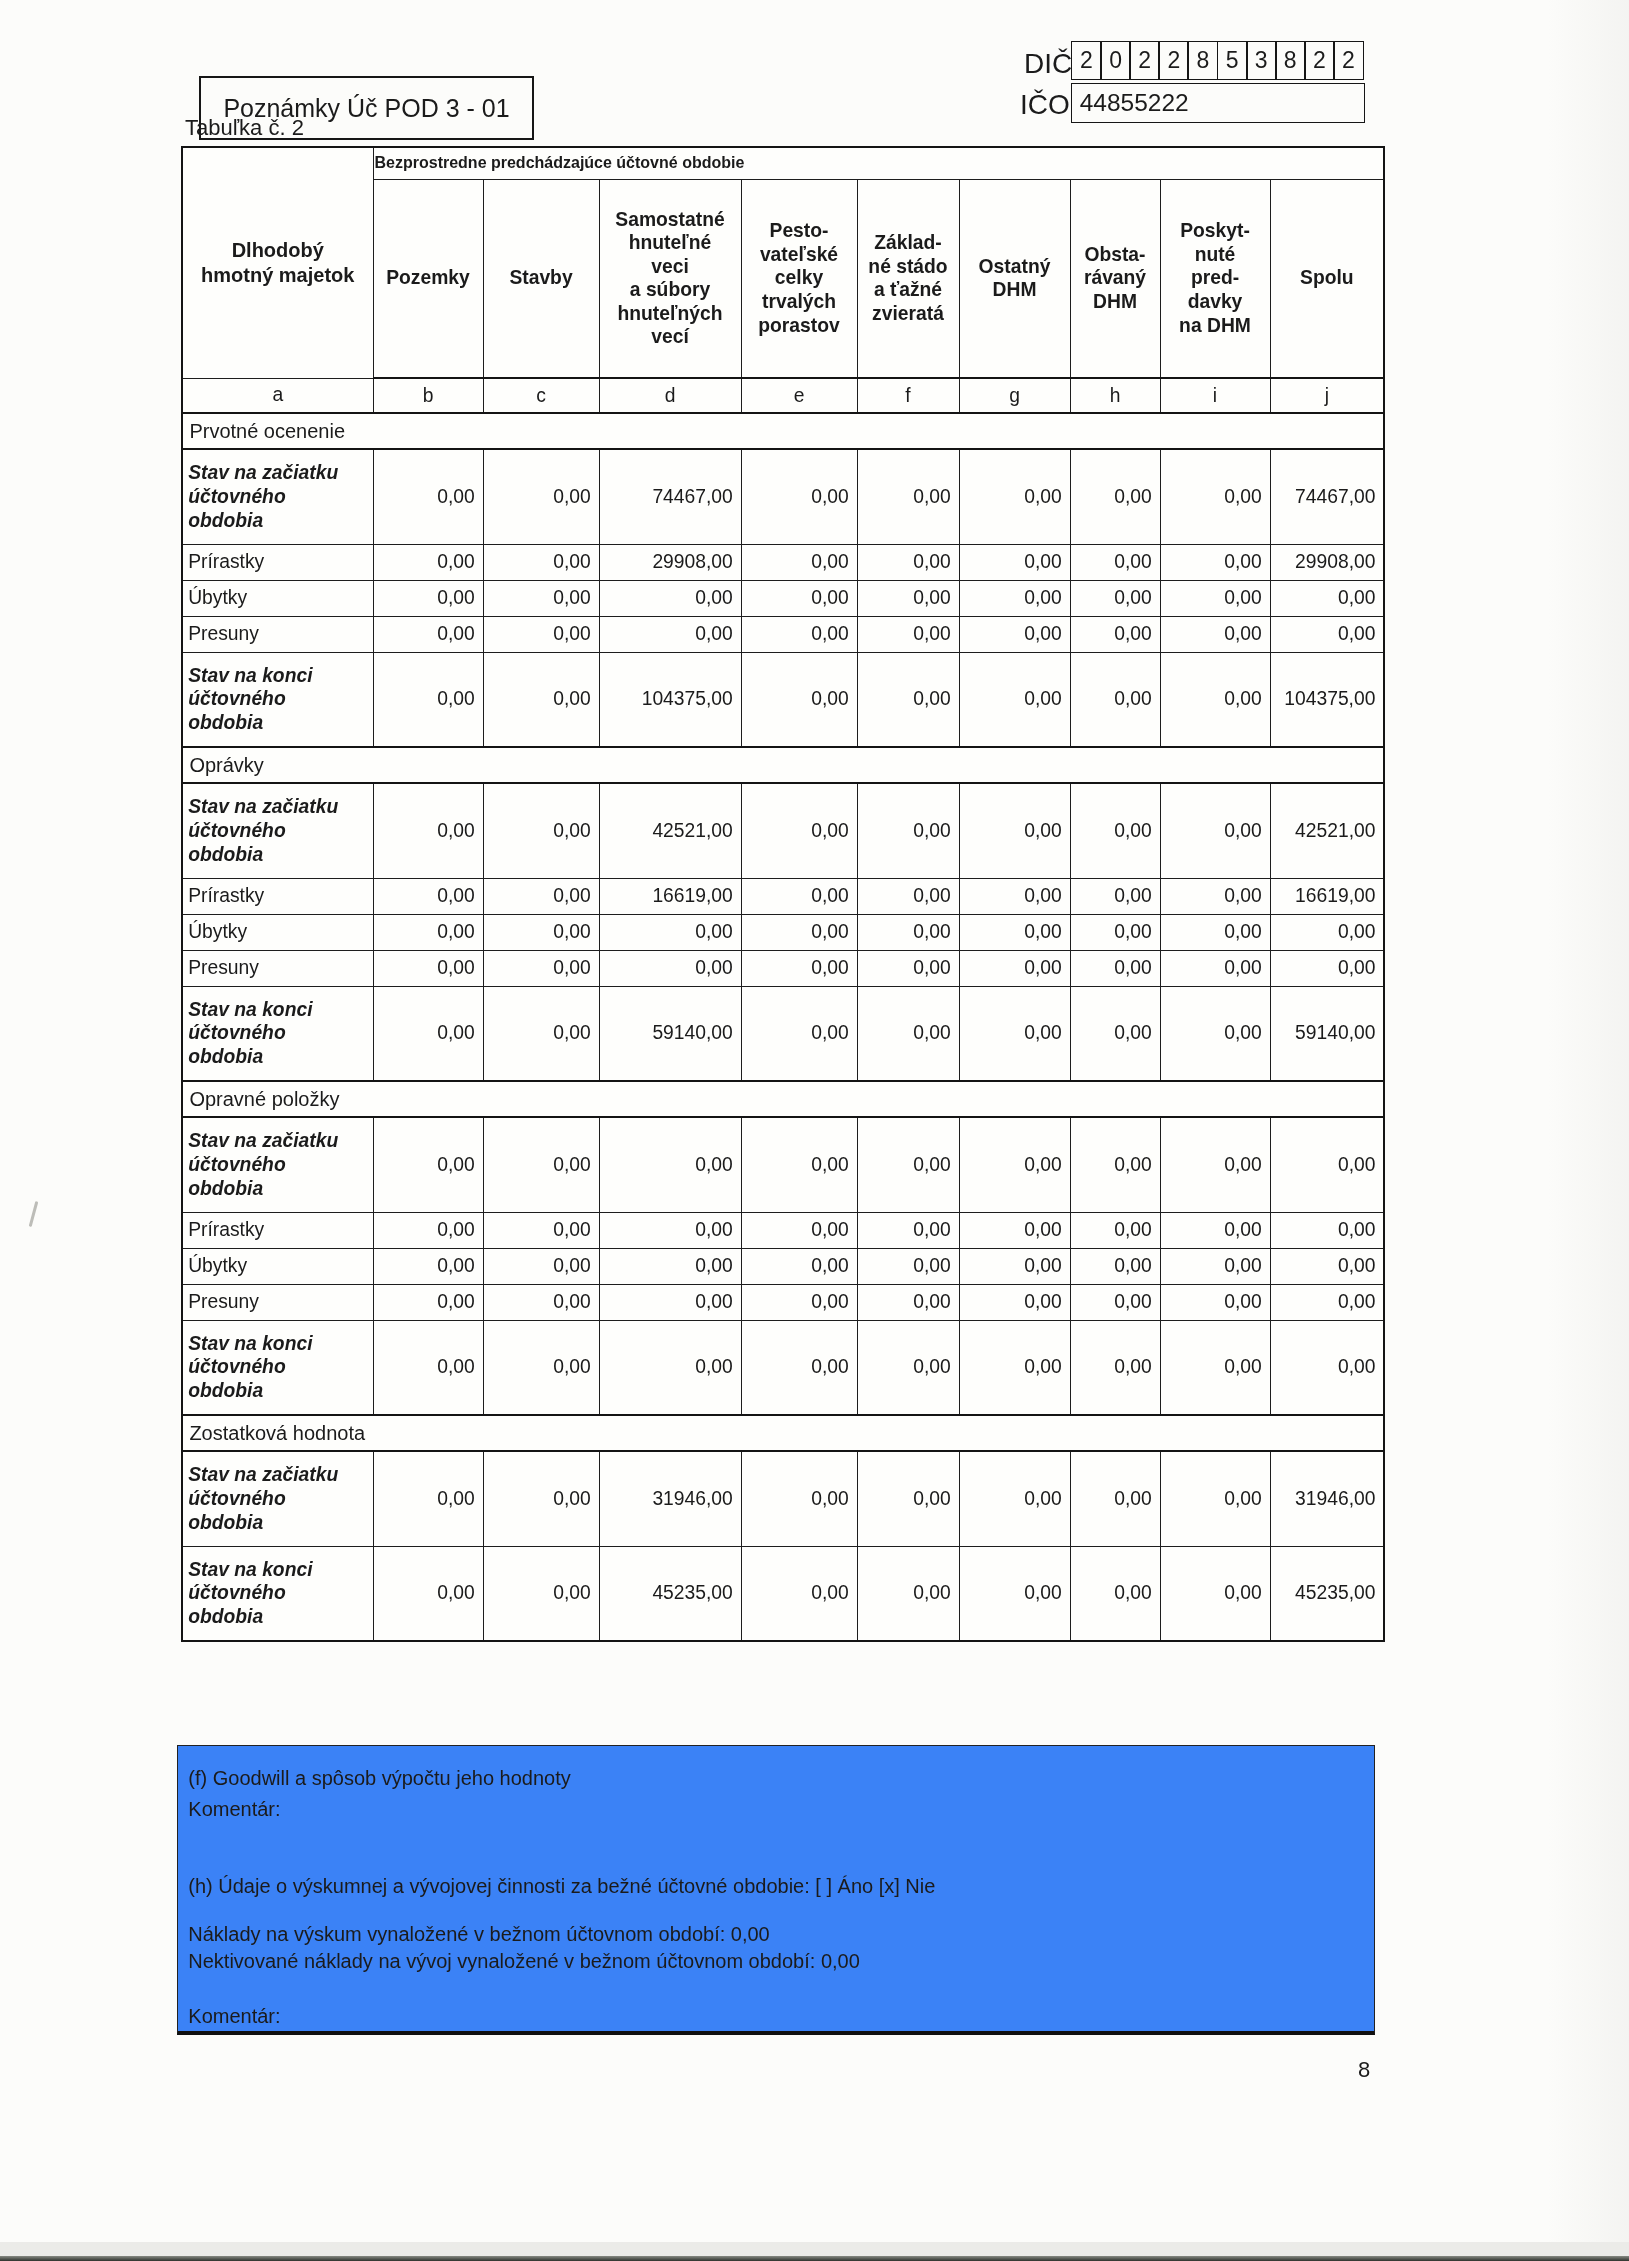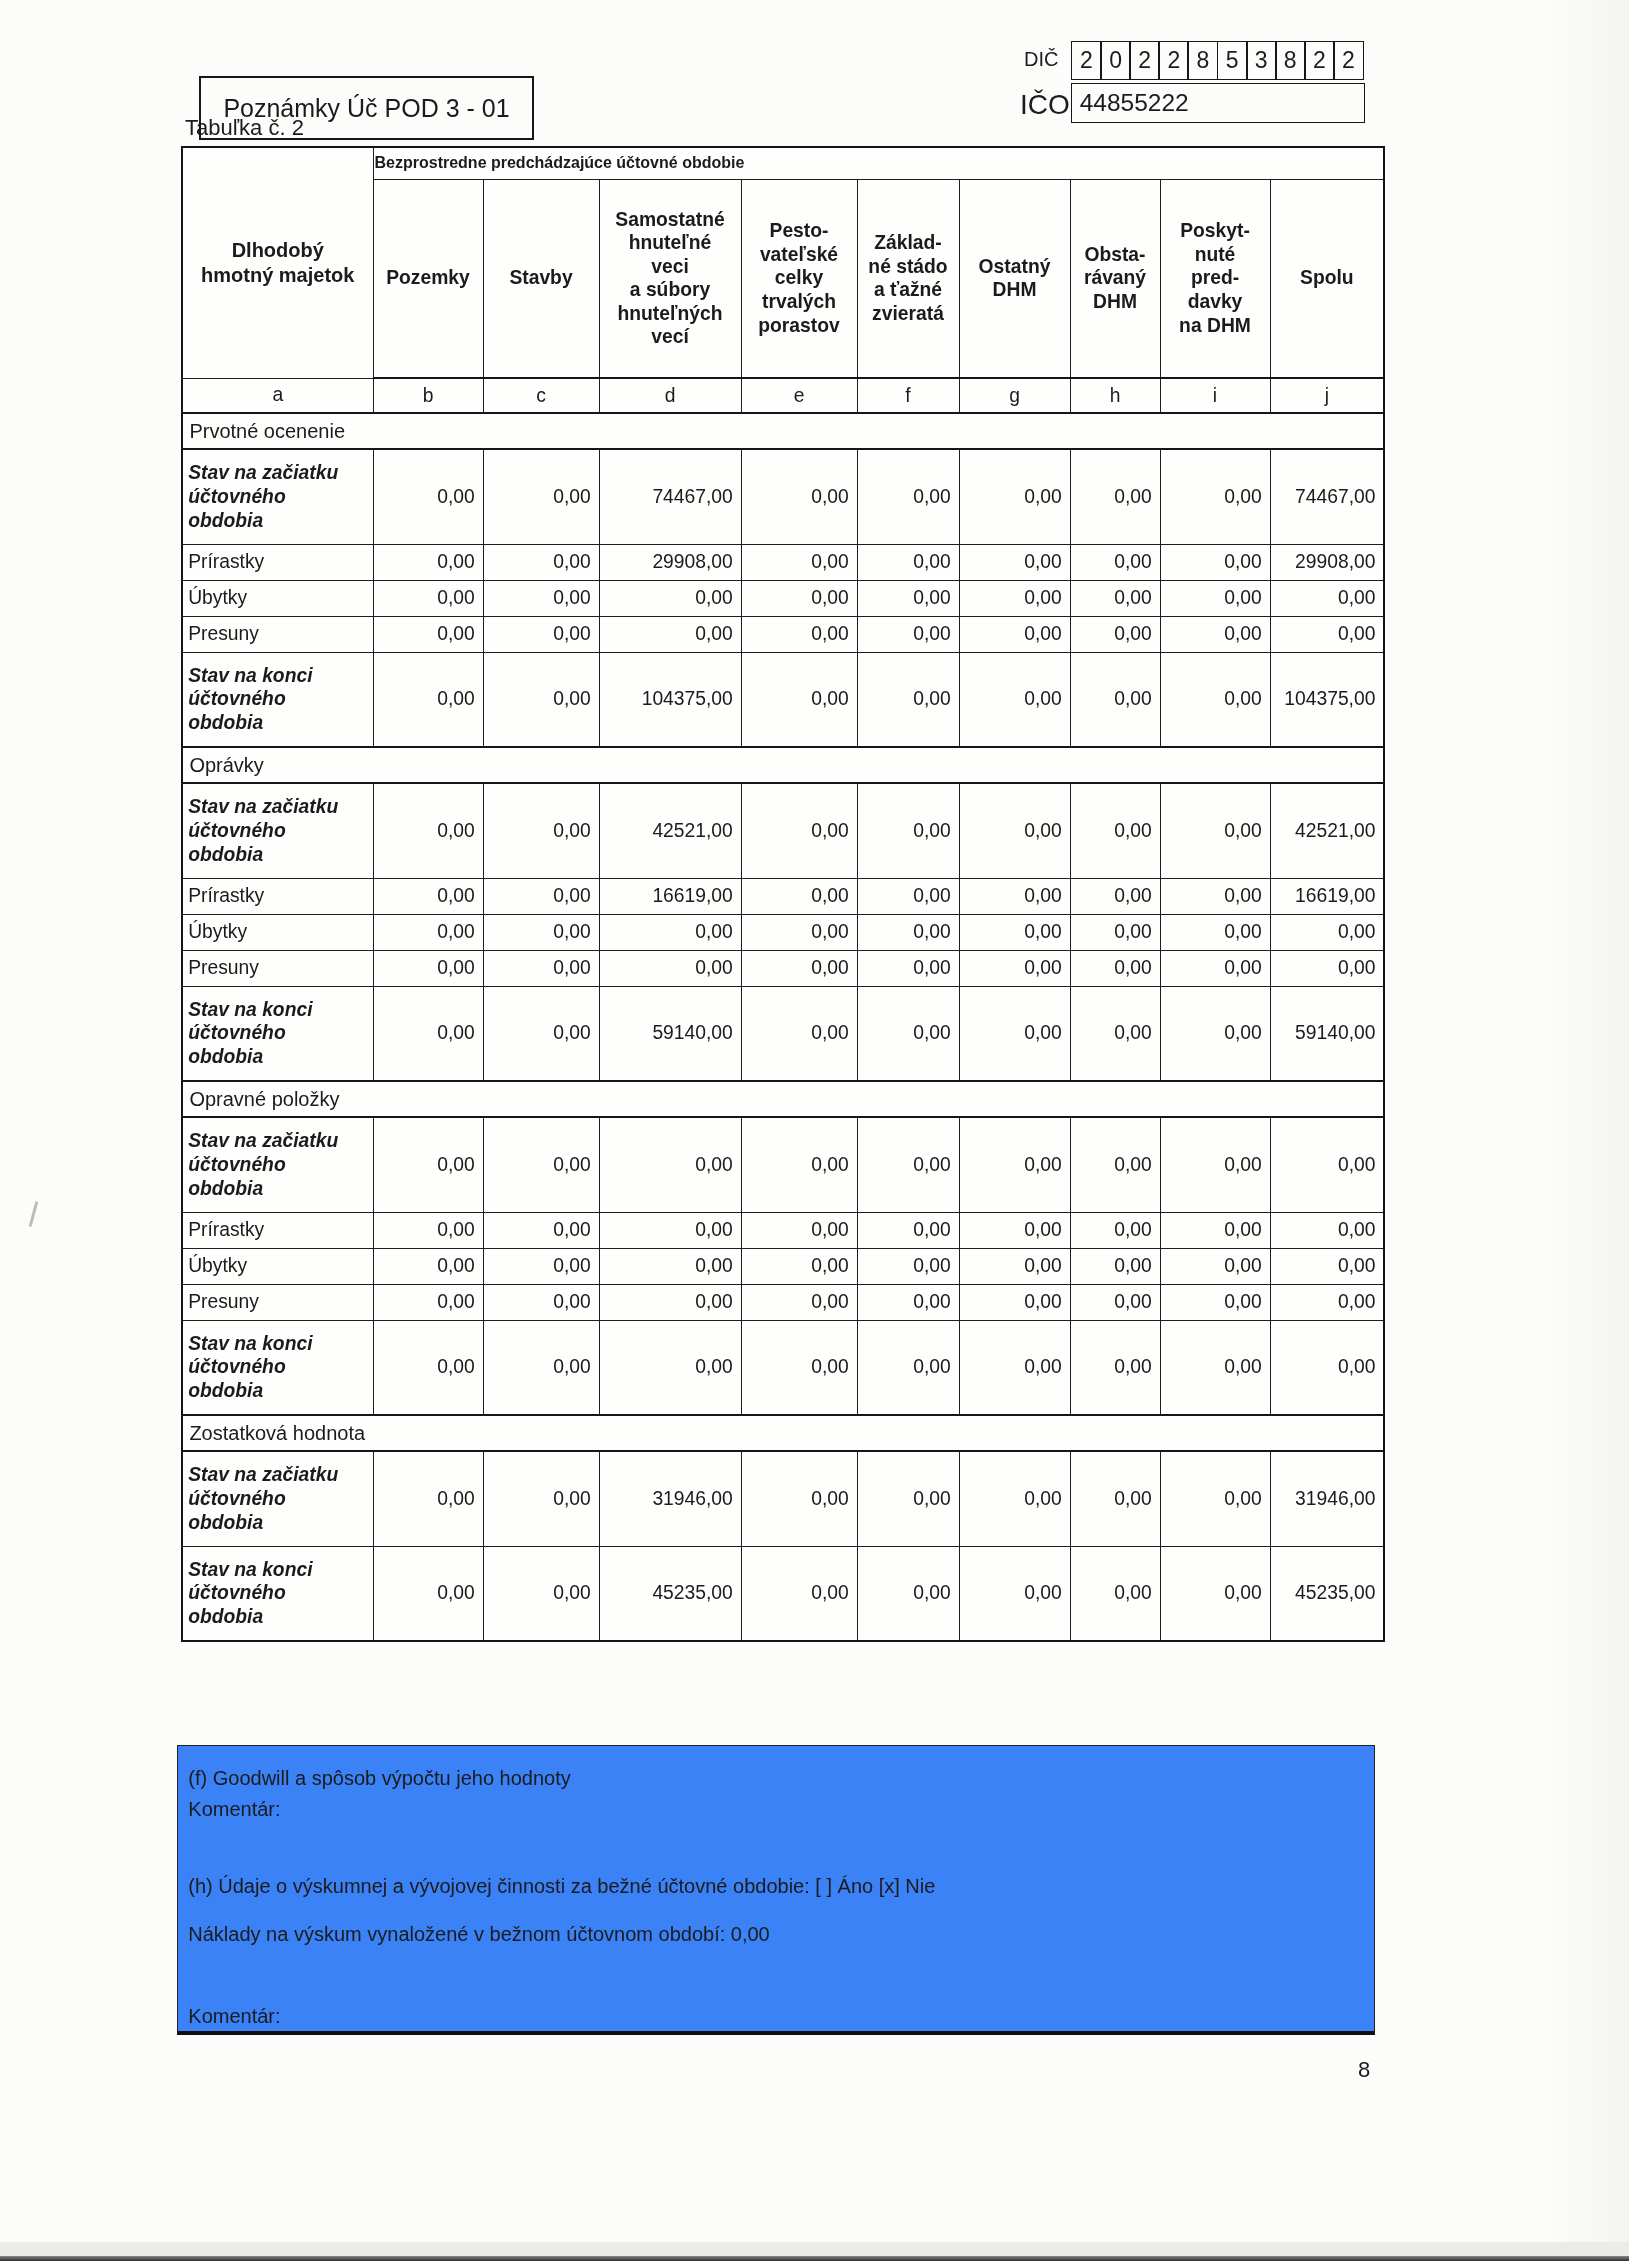--- a/index.html
+++ b/index.html
@@ -16,21 +16,21 @@
   
   .form-title-box {
     position: absolute; left: 199px; top: 55px;
     width: 335px; height: 64px;
     border: 2.6px solid #161616;
     box-sizing: border-box;
     display: flex; align-items: center; justify-content: center;
     font-size: 25px;
     margin-top: 21px;
   }
-  .dic-label { position: absolute; left: 1024px; top: 48px; font-size: 20px; }
+  .dic-label { position: absolute; left: 1024px; top: 48px; font-size: 28px; }
   .dic-boxes { position: absolute; left: 1071px; top: 41px; display: flex; }
   .digit-box {
     width: 29px; height: 37px;
     border: 1.9px solid #161616; margin-left: -1.9px;
     box-sizing: content-box;
     display: flex; align-items: center; justify-content: center;
     font-size: 23px;
   }
   .digit-box:first-child { margin-left: 0; }
   .ico-label { position: absolute; left: 1020px; top: 89px; font-size: 28px; }
@@ -456,20 +456,21 @@
           <td class="num">45235,00</td>
         </tr>
       </tbody>
   </table>
 
   <div class="notes-box">
     <div class="note-line nl-f">(f) Goodwill a spôsob výpočtu jeho hodnoty</div>
     <div class="note-line nl-c1">Komentár:</div>
     <div class="note-line nl-h">(h) Údaje o výskumnej a vývojovej činnosti za bežné účtovné obdobie: [ ] Áno [x] Nie</div>
     <div class="note-line nl-r">Náklady na výskum vynaložené v bežnom účtovnom období: 0,00</div>
+    <div class="note-line nl-n2">Nektivované náklady na vývoj vynaložené v bežnom účtovnom období: 0,00</div>
     <div class="note-line nl-c2">Komentár:</div>
   </div>
 
   <div class="page-number">8</div>
 
   <div class="pen-mark"></div>
   <div class="right-shade"></div>
   <div class="bottom-band"></div>
   <div class="bottom-bar"></div>
 

